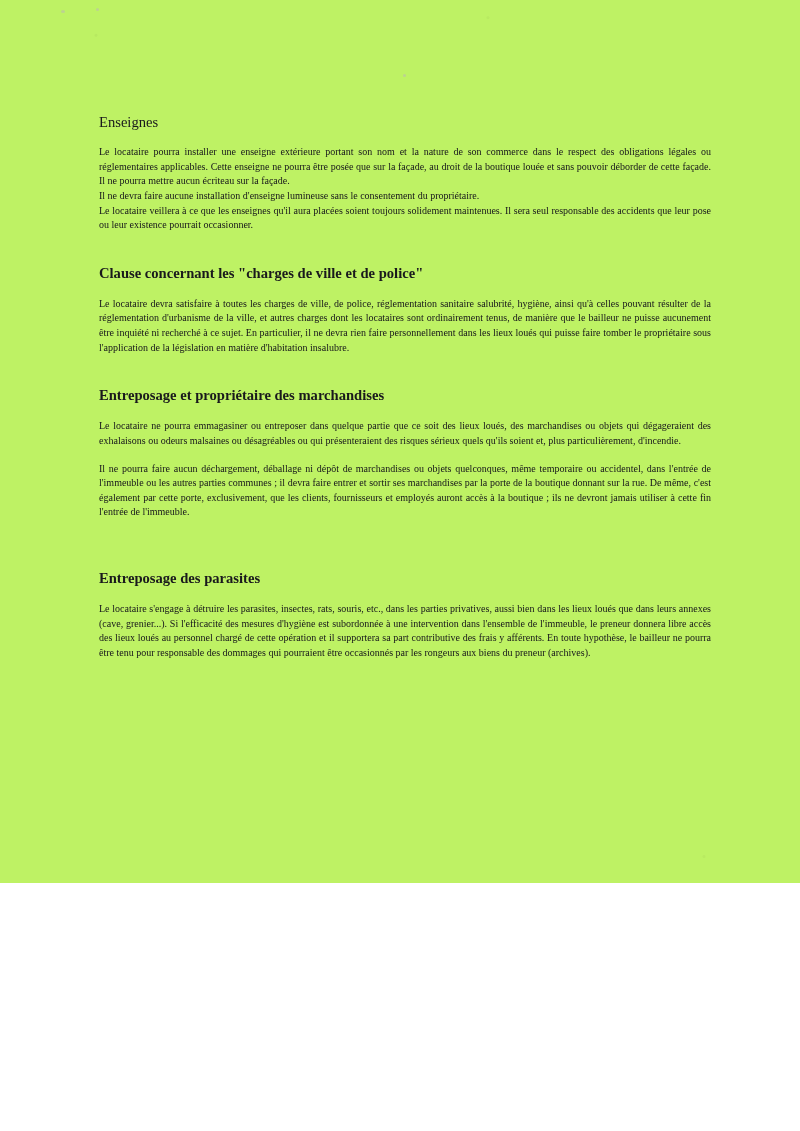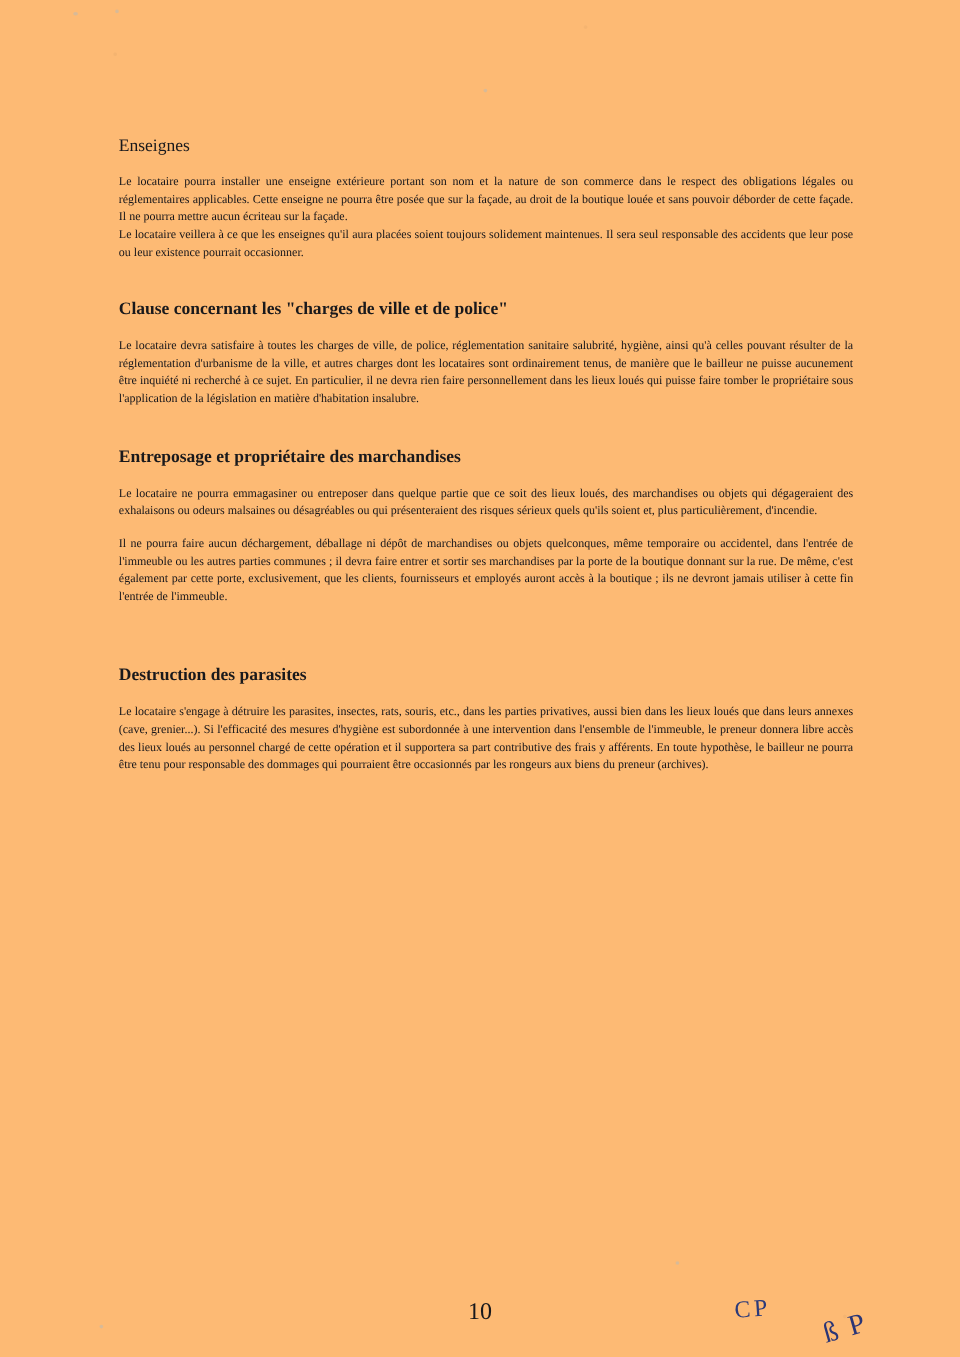--- a/index.html
+++ b/index.html
@@ -6,22 +6,22 @@
     margin: 0;
     padding: 0;
     background: #ffffff;
   }
   body {
     font-family: "Liberation Serif", serif;
   }
   .page {
     position: relative;
     width: 800px;
-    height: 1131px;
-    background: #fdba74;
+    height: 883px;
+    background: #bef264;
     overflow: hidden;
   }
   .scan-noise {
     position: absolute;
     inset: 0;
     pointer-events: none;
     background:
       radial-gradient(circle at 12% 4%, rgba(0,0,0,0.035) 0 1px, rgba(0,0,0,0) 2px),
       radial-gradient(circle at 61% 2%, rgba(0,0,0,0.03) 0 1px, rgba(0,0,0,0) 2px),
       radial-gradient(circle at 88% 97%, rgba(0,0,0,0.03) 0 1px, rgba(0,0,0,0) 2px);
@@ -112,20 +112,21 @@
   <div class="speck" style="left:96px;top:8px;width:3px;height:3px;"></div>
   <div class="speck" style="left:403px;top:74px;width:3px;height:3px;"></div>
   <div class="speck" style="left:563px;top:1051px;width:3px;height:3px;"></div>
   <div class="speck" style="left:83px;top:1104px;width:3px;height:3px;"></div>
 
   <div class="content">
 
     <div class="section">
       <div class="doc-heading">Enseignes</div>
       <p class="para">Le locataire pourra installer une enseigne extérieure portant son nom et la nature de son commerce dans le respect des obligations légales ou réglementaires applicables. Cette enseigne ne pourra être posée que sur la façade, au droit de la boutique louée et sans pouvoir déborder de cette façade. Il ne pourra mettre aucun écriteau sur la façade.</p>
+      <p class="para">Il ne devra faire aucune installation d'enseigne lumineuse sans le consentement du propriétaire.</p>
       <p class="para">Le locataire veillera à ce que les enseignes qu'il aura placées soient toujours solidement maintenues. Il sera seul responsable des accidents que leur pose ou leur existence pourrait occasionner.</p>
     </div>
 
     <div class="heading-gap"></div>
 
     <div class="section">
       <div class="doc-heading bold">Clause concernant les "charges de ville et de police"</div>
       <p class="para">Le locataire devra satisfaire à toutes les charges de ville, de police, réglementation sanitaire salubrité, hygiène, ainsi qu'à celles pouvant résulter de la réglementation d'urbanisme de la ville, et autres charges dont les locataires sont ordinairement tenus, de manière que le bailleur ne puisse aucunement être inquiété ni recherché à ce sujet. En particulier, il ne devra rien faire personnellement dans les lieux loués qui puisse faire tomber le propriétaire sous l'application de la législation en matière d'habitation insalubre.</p>
     </div>
 
@@ -137,21 +138,21 @@
       <div class="block-gap"></div>
       <p class="para">Il ne pourra faire aucun déchargement, déballage ni dépôt de marchandises ou objets quelconques, même temporaire ou accidentel, dans l'entrée de l'immeuble ou les autres parties communes ; il devra faire entrer et sortir ses marchandises par la porte de la boutique donnant sur la rue. De même, c'est également par cette porte, exclusivement, que les clients, fournisseurs et employés auront accès à la boutique ; ils ne devront jamais utiliser à cette fin l'entrée de l'immeuble.</p>
     </div>
 
     <div class="heading-gap"></div>
 
 
     <div class="heading-gap"></div>
 
     <div class="section">
-      <div class="doc-heading bold">Destruction des parasites</div>
+      <div class="doc-heading bold">Entreposage des parasites</div>
       <p class="para">Le locataire s'engage à détruire les parasites, insectes, rats, souris, etc., dans les parties privatives, aussi bien dans les lieux loués que dans leurs annexes (cave, grenier...). Si l'efficacité des mesures d'hygiène est subordonnée à une intervention dans l'ensemble de l'immeuble, le preneur donnera libre accès des lieux loués au personnel chargé de cette opération et il supportera sa part contributive des frais y afférents. En toute hypothèse, le bailleur ne pourra être tenu pour responsable des dommages qui pourraient être occasionnés par les rongeurs aux biens du preneur (archives).</p>
     </div>
 
   </div>
 
   <div class="page-number">10</div>
   <div class="initials">CP</div>
   <div class="signature-mark">ß P</div>
 
 </div>

